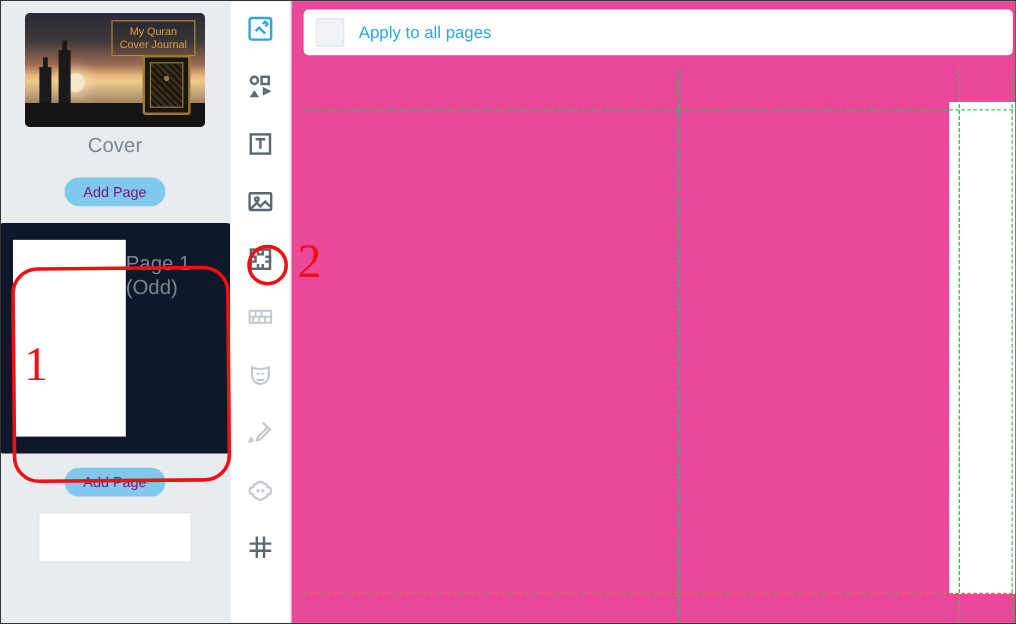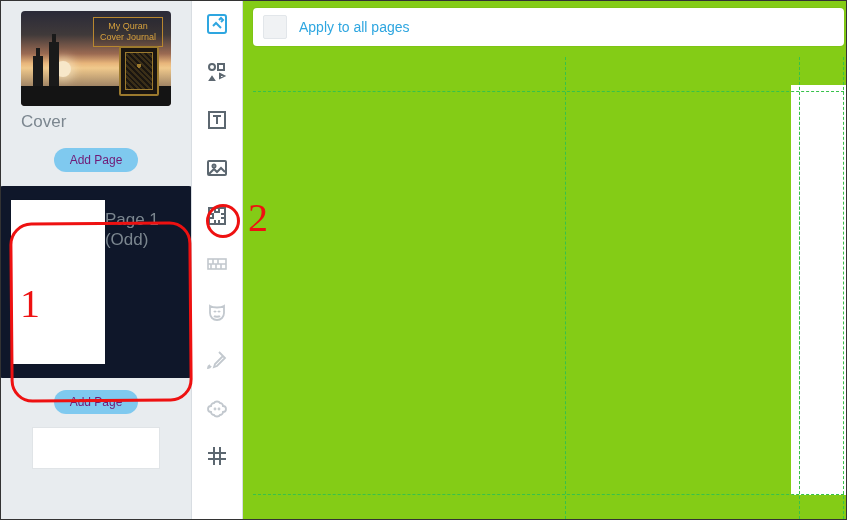--- a/index.html
+++ b/index.html
@@ -24,20 +24,21 @@
       background: #e8ecef;
       display: flex;
       flex-direction: column;
       align-items: center;
       padding: 10px 10px 0 10px;
       overflow-y: auto;
     }
     .page-thumb-wrap {
       display: flex;
       flex-direction: column;
+      align-items: center;
       margin-bottom: 8px;
     }
     .cover-thumb {
       width: 150px;
       height: 95px;
       border-radius: 4px;
       position: relative;
       background: linear-gradient(to bottom, #2a2a38 0%, #403a3a 25%, #9b6a52 45%, #e8b57a 55%, #f0c98c 60%, #4a3a3a 100%);
       overflow: hidden;
     }
@@ -165,21 +166,21 @@
       color: #5c6770;
       cursor: pointer;
     }
     .tb-icon.active { color: #2ea6e0; }
     .tb-icon svg { width: 24px; height: 24px; }
     .tb-icon.disabled { color: #c2c8ce; }
 
     
     .canvas-area {
       flex: 1;
-      background: #84cc16;
+      background: #ec4899;
       position: relative;
       overflow: hidden;
     }
     .apply-bar {
       position: absolute;
       top: 7px;
       left: 10px;
       right: 2px;
       height: 38px;
       background: #fff;

